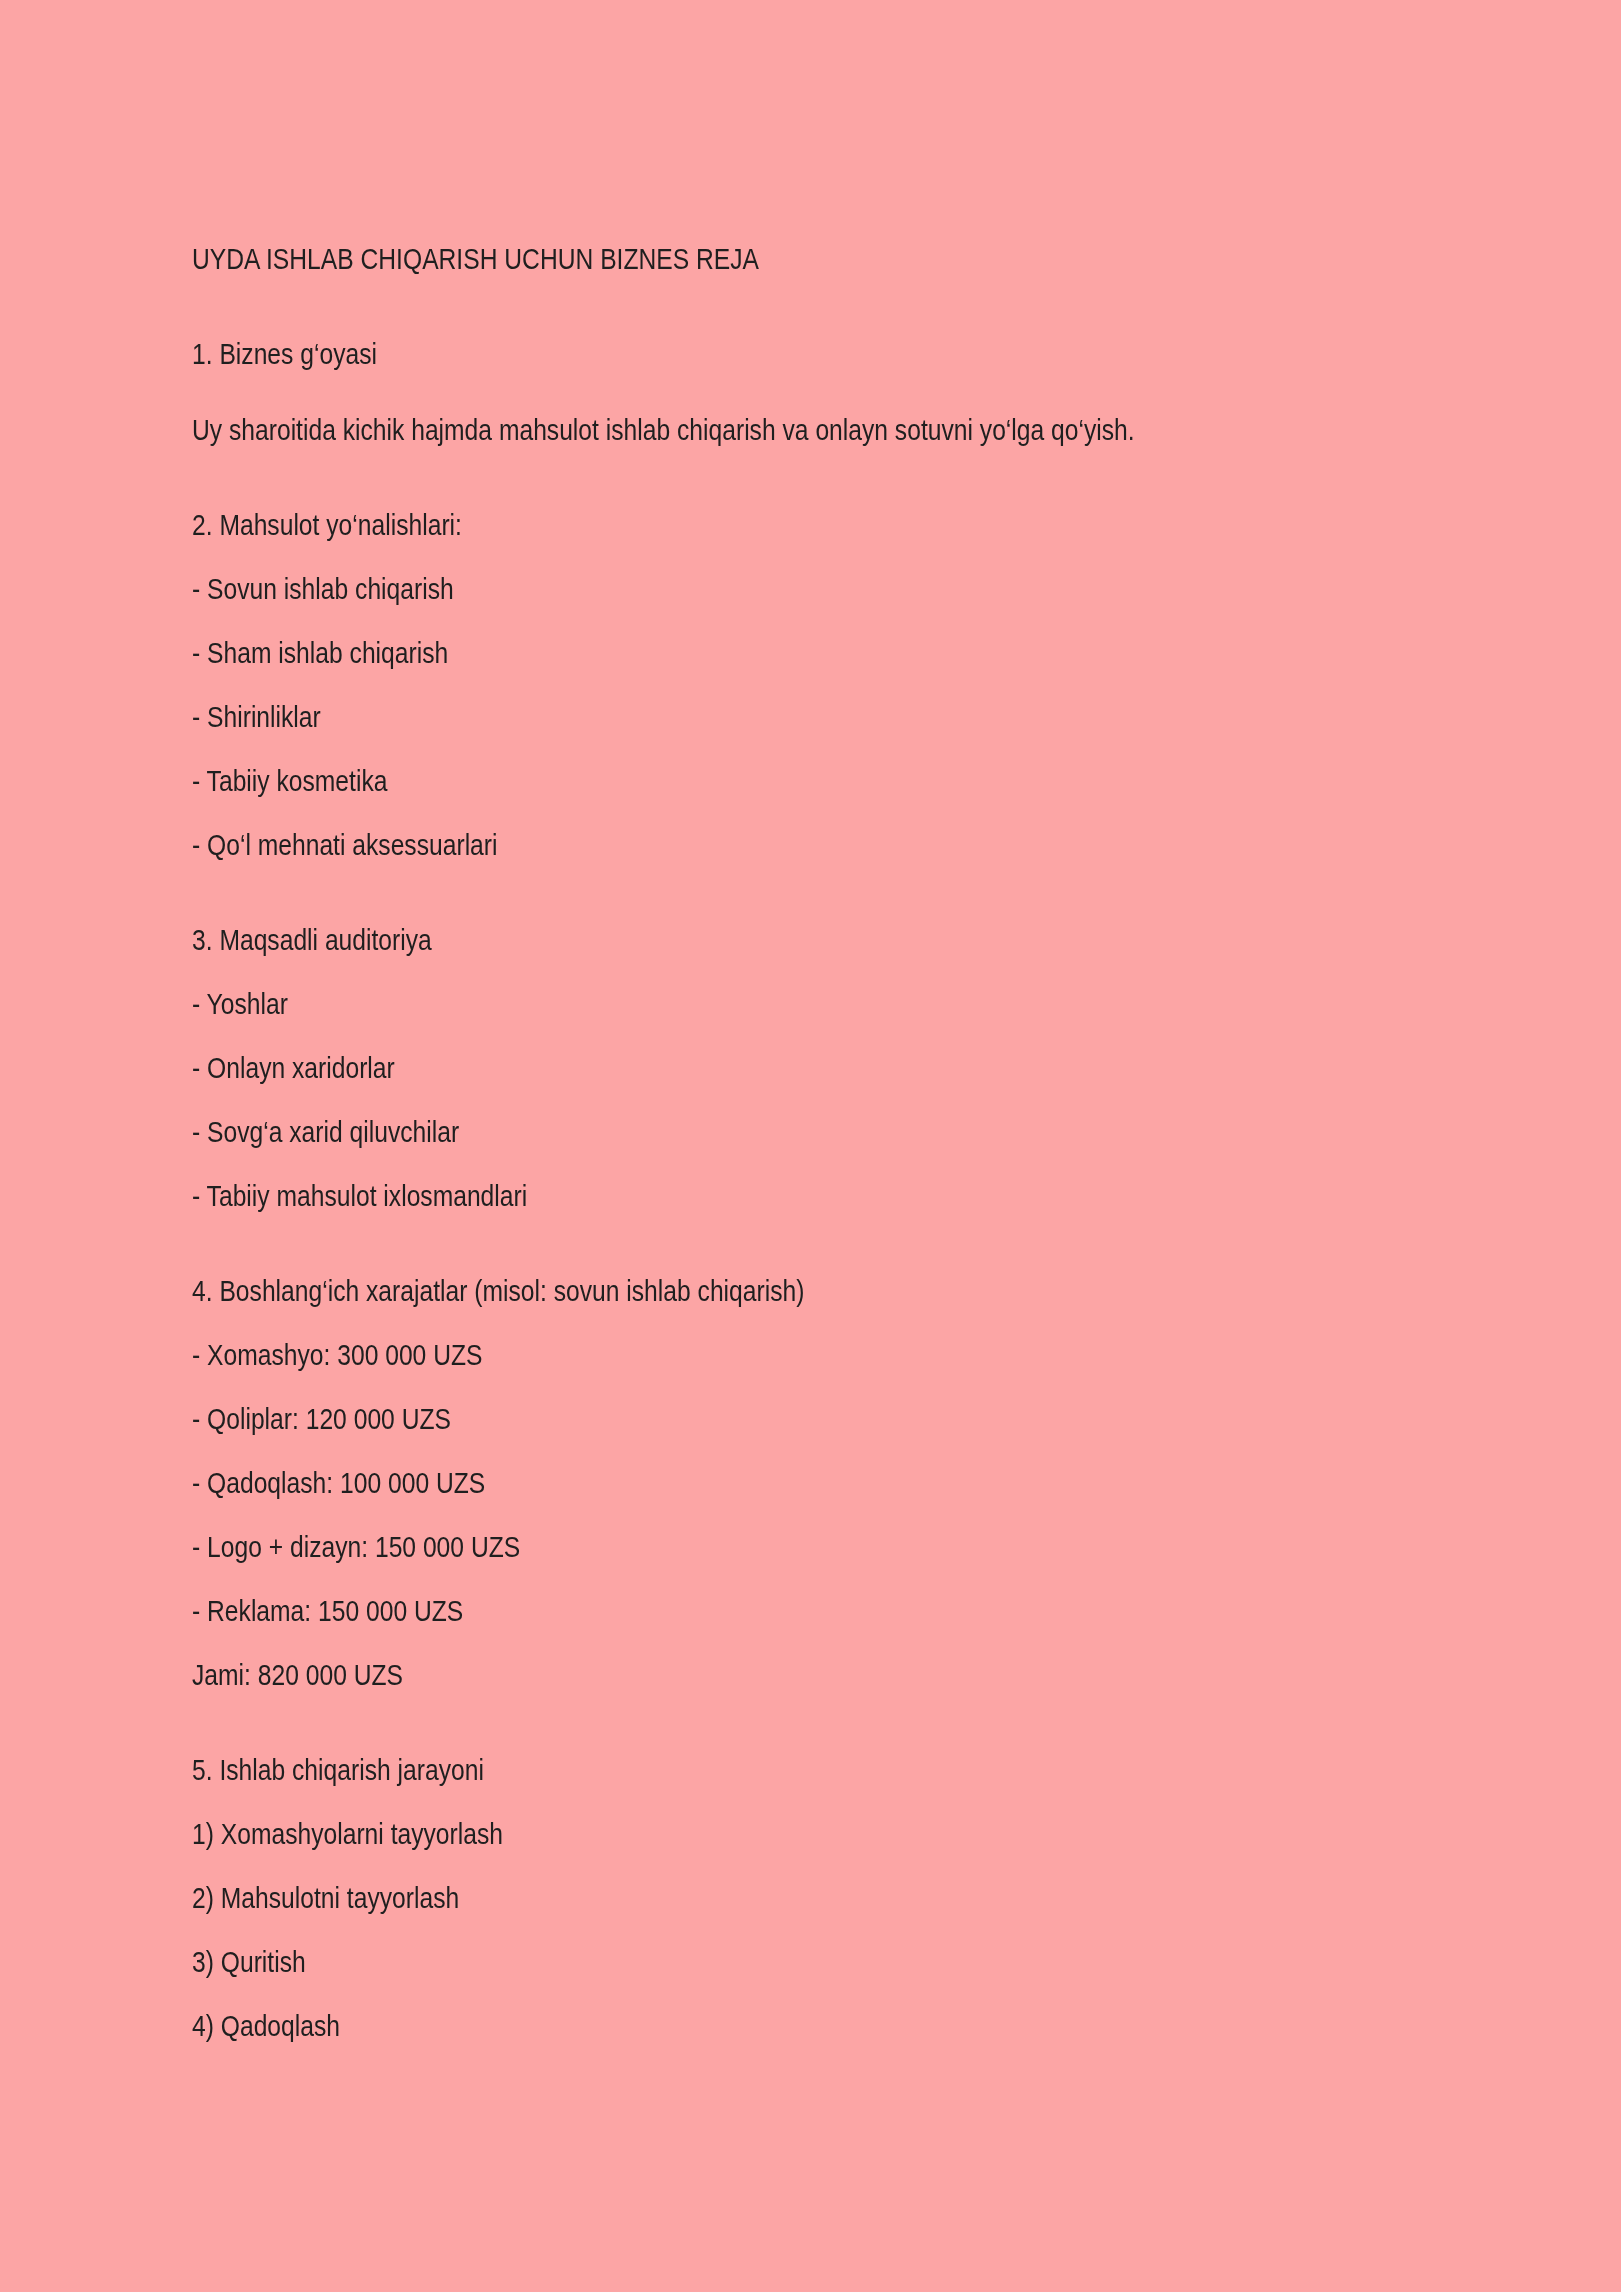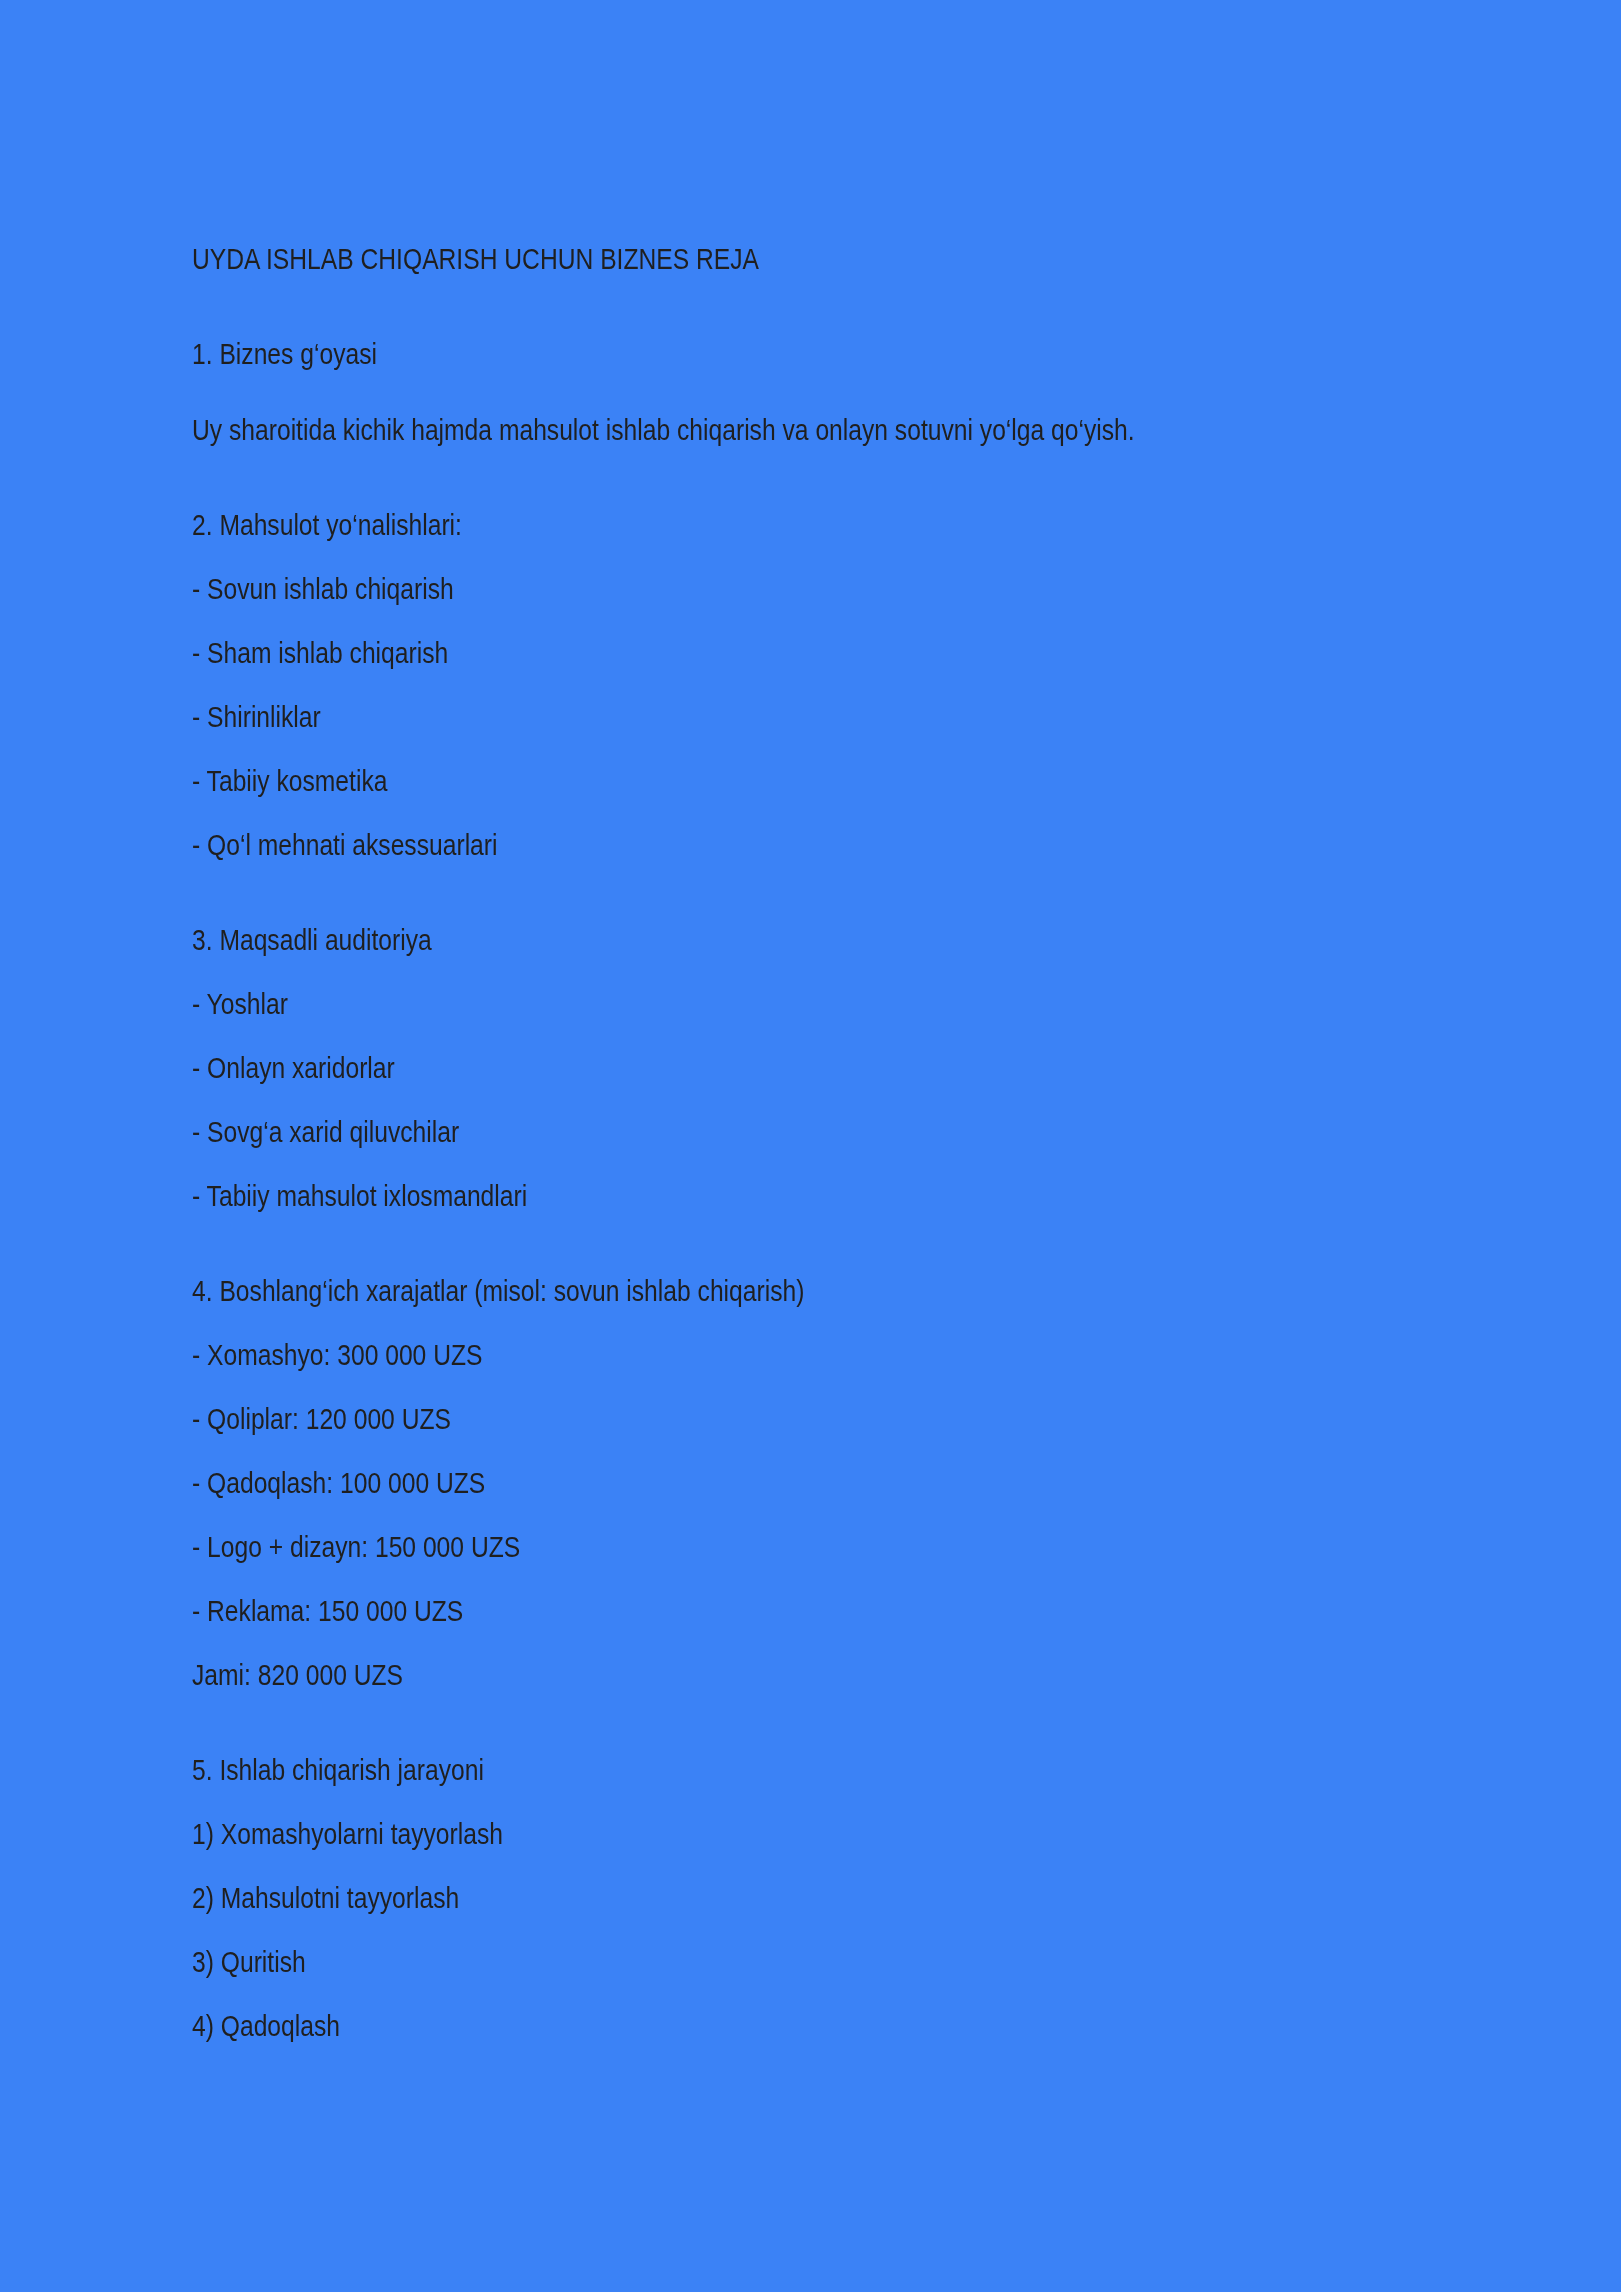--- a/index.html
+++ b/index.html
@@ -4,21 +4,21 @@
 <style>
   html, body {
     margin: 0;
     padding: 0;
     background: #ffffff;
   }
   .page {
     position: relative;
     width: 1621px;
     height: 2293px;
-    background: #3b82f6;
+    background: #fca5a5;
     overflow: hidden;
     font-family: "Liberation Sans", "DejaVu Sans", sans-serif;
     color: #1f1f1f;
   }
   
   .content {
     position: absolute;
     left: 192px;
     top: 242px;
     width: 1372px;

